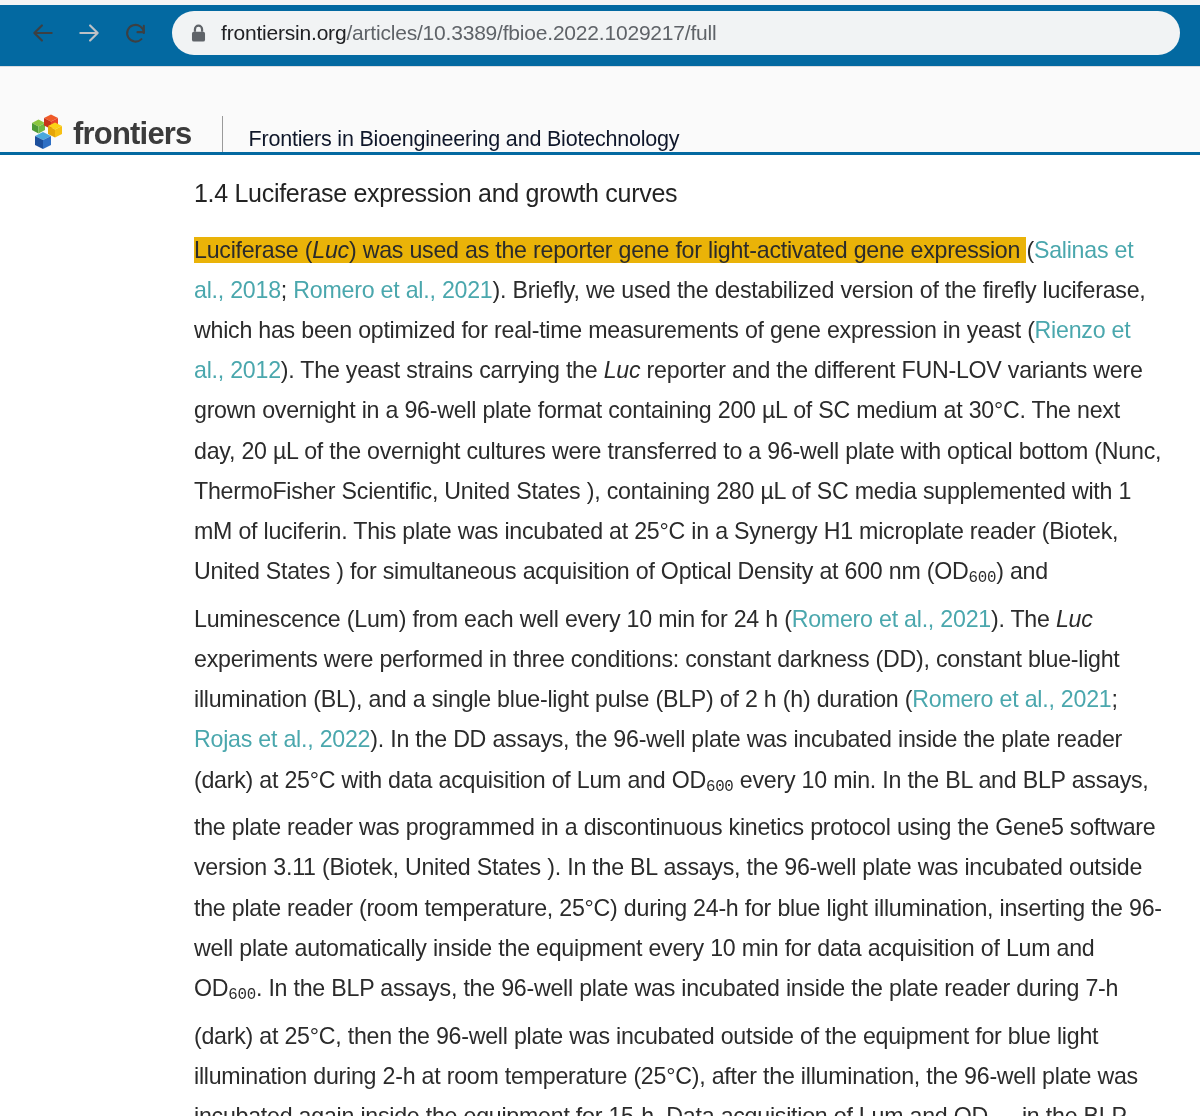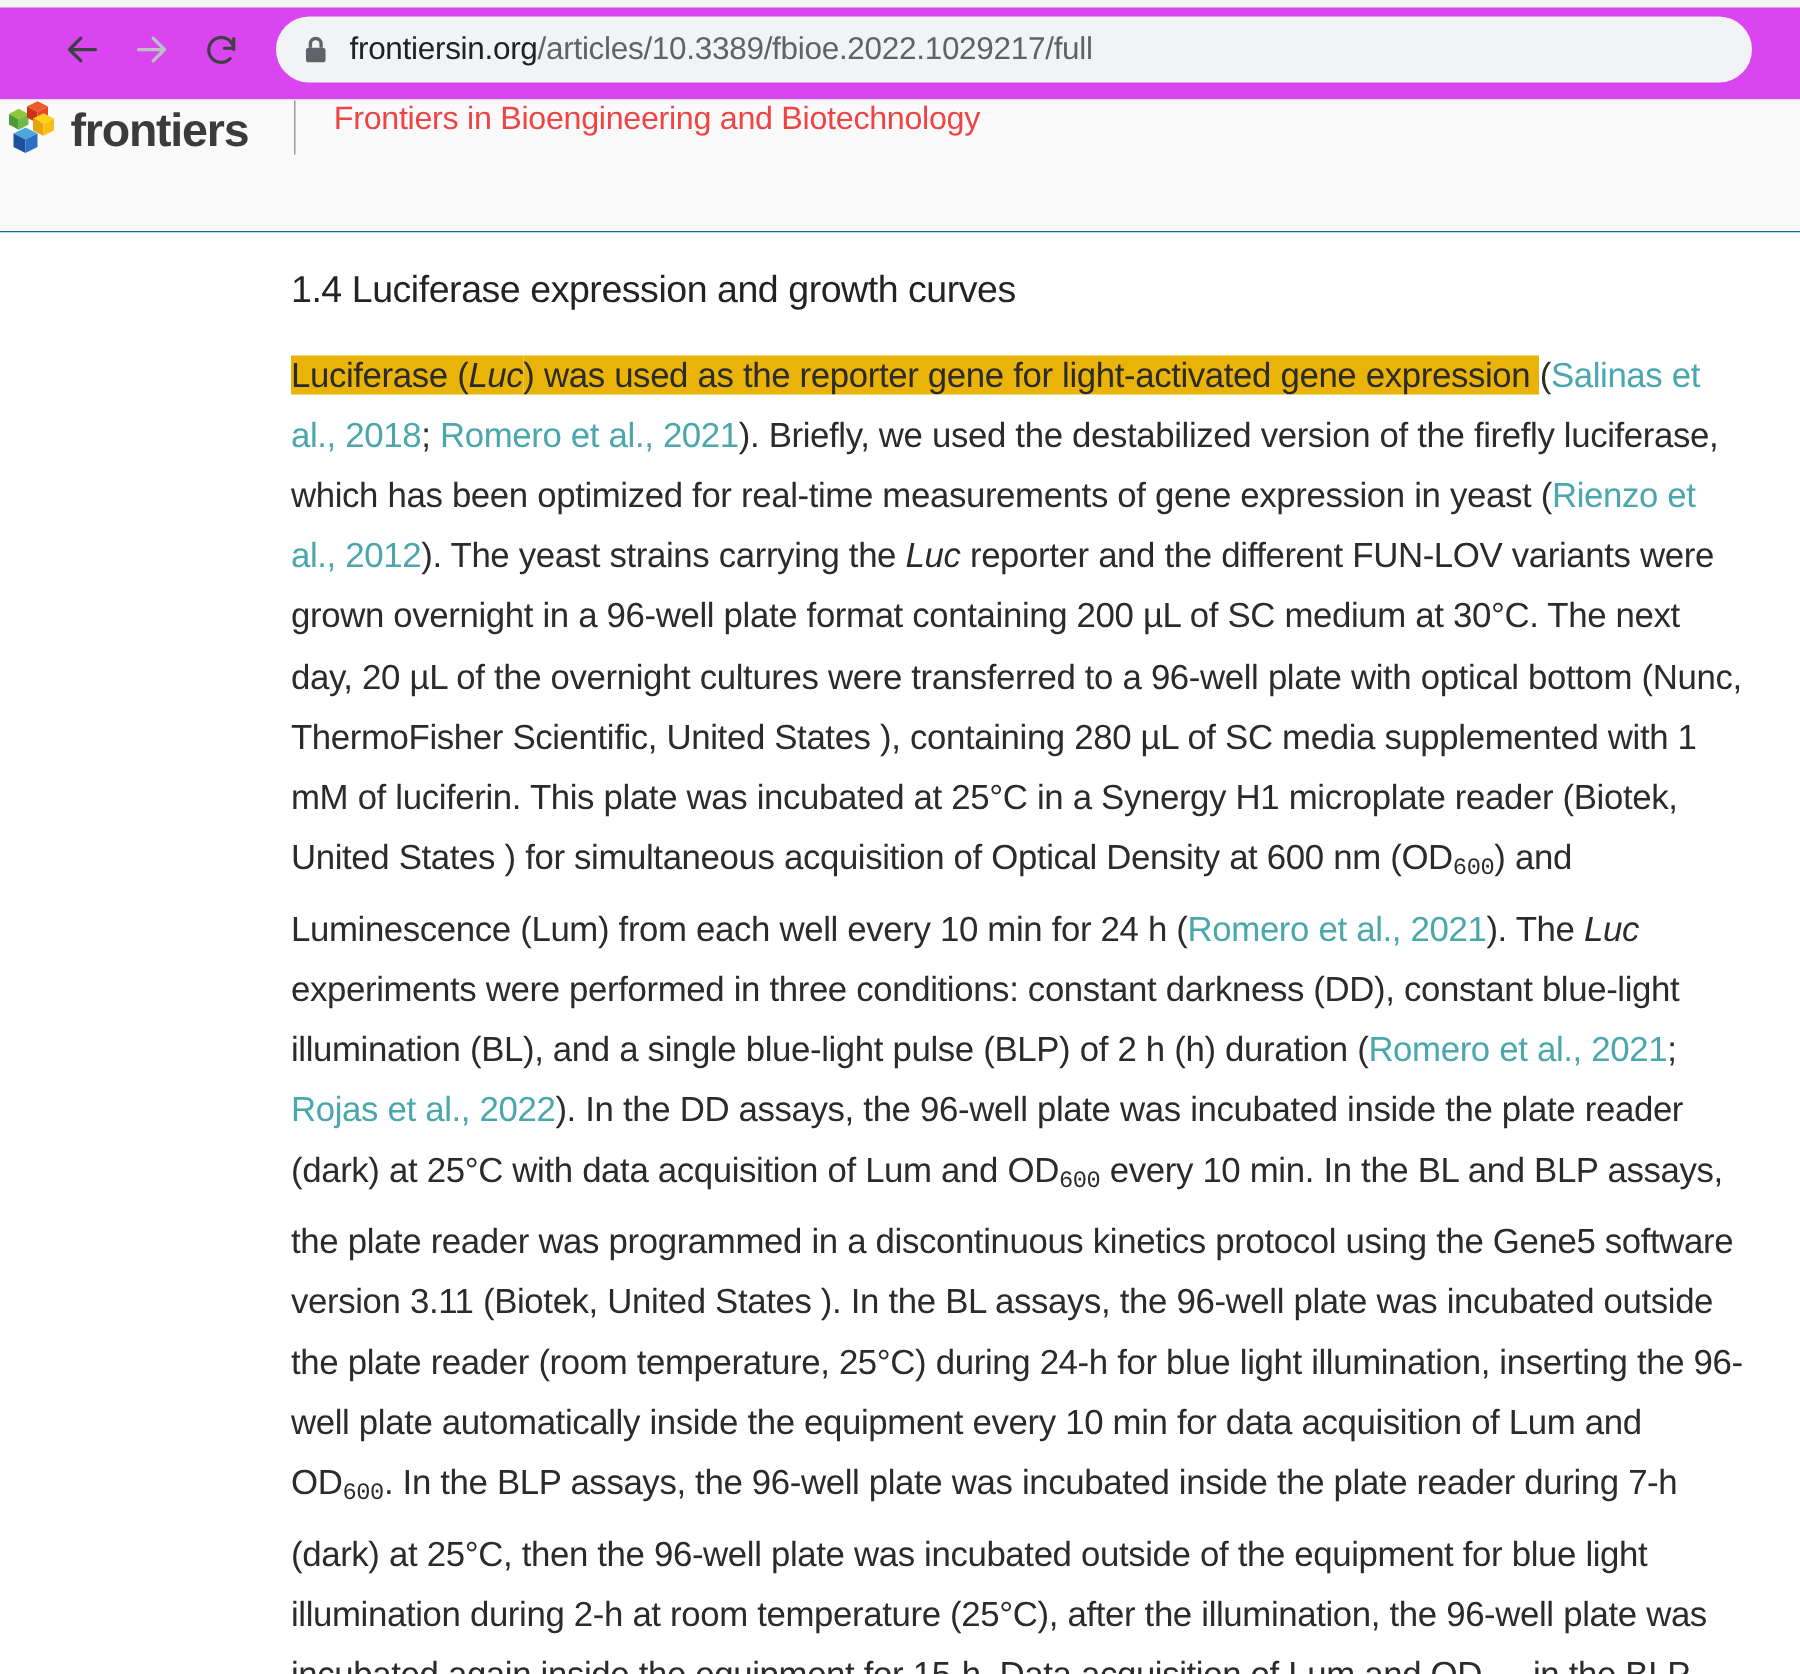--- a/index.html
+++ b/index.html
@@ -8,24 +8,24 @@
     width: 1200px; height: 1116px;
     background: #ffffff;
     font-family: "Liberation Sans", sans-serif;
     overflow: hidden;
   }
 
   
   #browser-chrome {
     position: relative;
     height: 66px;
-    background: #d946ef;
-    display: flex;
-    align-items: center;
-    padding: 0 32px;
+    background: #0369a1;
+    display: flex;
+    align-items: center;
+    padding: 0 20px;
     gap: 0;
   }
   .nav-btn {
     width: 46px; height: 46px;
     display: flex; align-items: center; justify-content: center;
     border-radius: 50%;
     flex: 0 0 auto;
   }
   .nav-btn svg { display: block; }
 
@@ -61,24 +61,24 @@
   }
   #chrome-bottom-shadow {
     height: 1px;
     background: #dadce0;
   }
 
   
   #site-header {
     height: 88px;
     background: #fafafa;
-    border-bottom: 1px solid #0369a1;
-    display: flex;
-    align-items: flex-start;
-    padding: 0 18px 0 4px;
+    border-bottom: 3px solid #0369a1;
+    display: flex;
+    align-items: flex-end;
+    padding: 0 18px 0 30px;
   }
   #brand-block {
     display: flex;
     align-items: center;
     gap: 0;
     flex: 0 0 auto;
   }
   #frontiers-logo-mark {
     width: 34px; height: 38px;
     flex: 0 0 auto;
@@ -93,21 +93,21 @@
   }
   #header-divider {
     width: 1px;
     height: 36px;
     background: #9a9a9a;
     margin: 0 26px 0 30px;
     flex: 0 0 auto;
   }
   #journal-title {
     font-size: 21.5px;
-    color: #ef4444;
+    color: #0f172a;
     letter-spacing: -0.2px;
     white-space: nowrap;
   }
   #header-nav {
     margin-left: auto;
     display: flex;
     align-items: center;
     gap: 0;
     padding-right: 6px;
   }

